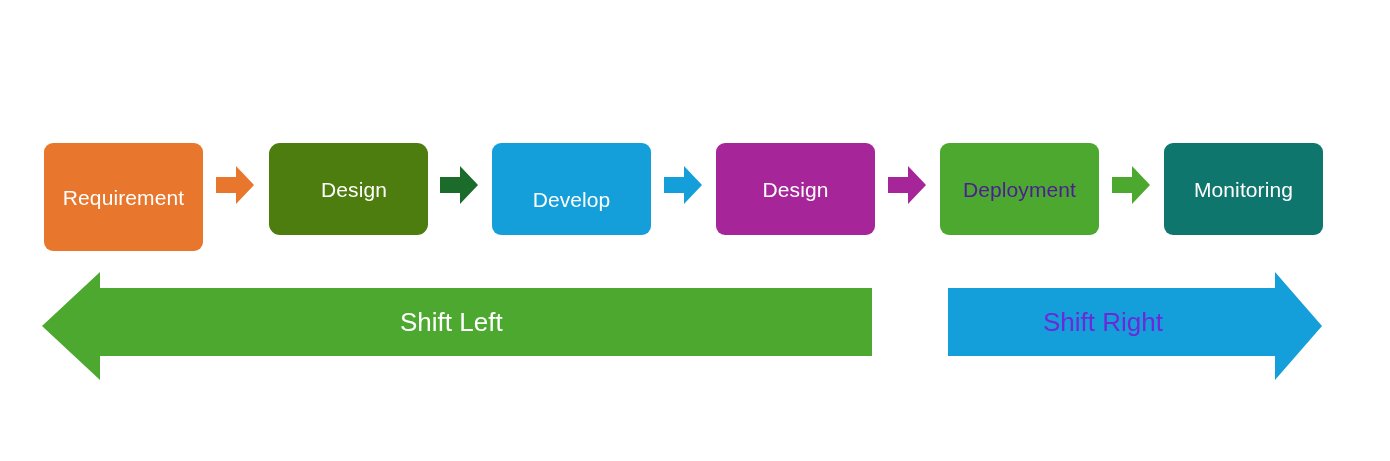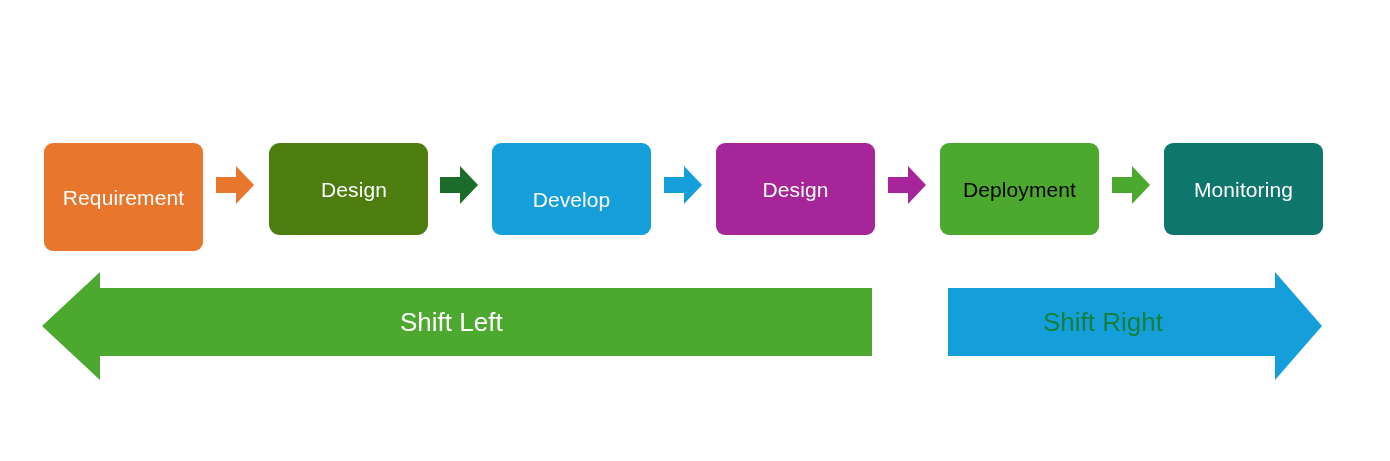--- a/index.html
+++ b/index.html
@@ -94,21 +94,21 @@
 
     <div class="stage-box" id="stage-2" style="left: 492px; width: 159px; height: 92px; border-radius: 9px; background: rgb(21, 159, 218);">
       <span class="stage-label" style="color: rgb(255, 255, 255); margin-top: 20px;">Develop</span>
     </div>
 
     <div class="stage-box" id="stage-3" style="left: 716px; width: 159px; height: 92px; border-radius: 9px; background: rgb(166, 38, 154);">
       <span class="stage-label" style="color: rgb(255, 255, 255);">Design</span>
     </div>
 
     <div class="stage-box" id="stage-4" style="left: 940px; width: 159px; height: 92px; border-radius: 9px; background: rgb(76, 168, 46);">
-      <span class="stage-label" style="color: #000000;">Deployment</span>
+      <span class="stage-label" style="color: #4c1d95;">Deployment</span>
     </div>
 
     <div class="stage-box" id="stage-5" style="left: 1164px; width: 159px; height: 92px; border-radius: 9px; background: #0f766e;">
       <span class="stage-label" style="color: rgb(255, 255, 255);">Monitoring</span>
     </div>
   </div>
 
   <div class="connector" id="conn-0" style="left: 216px;">
     <svg viewBox="0 0 38 38" xmlns="http://www.w3.org/2000/svg" aria-hidden="true">
       <polygon points="0,11 20,11 20,0 38,19 20,38 20,27 0,27" fill="#E8762C"></polygon>
@@ -140,15 +140,15 @@
       <polygon id="shift-left-shape" points="2,58 60,4 60,20 832,20 832,88 60,88 60,112" fill="#4CA82E"></polygon>
     </svg>
   </div>
   <div class="big-arrow-label" id="shift-left-label" style="color: rgb(255, 255, 255);">Shift Left</div>
 
   <div class="big-arrow" id="shift-right-wrap">
     <svg width="376" height="116" viewBox="0 0 376 116" xmlns="http://www.w3.org/2000/svg" aria-hidden="true">
       <polygon id="shift-right-shape" points="0,20 327,20 327,4 374,58 327,112 327,88 0,88" fill="#159FDA"></polygon>
     </svg>
   </div>
-  <div class="big-arrow-label" id="shift-right-label" style="color: #15803d;">Shift Right</div>
+  <div class="big-arrow-label" id="shift-right-label" style="color: #6d28d9;">Shift Right</div>
 
 </div>
 
 </body></html>

